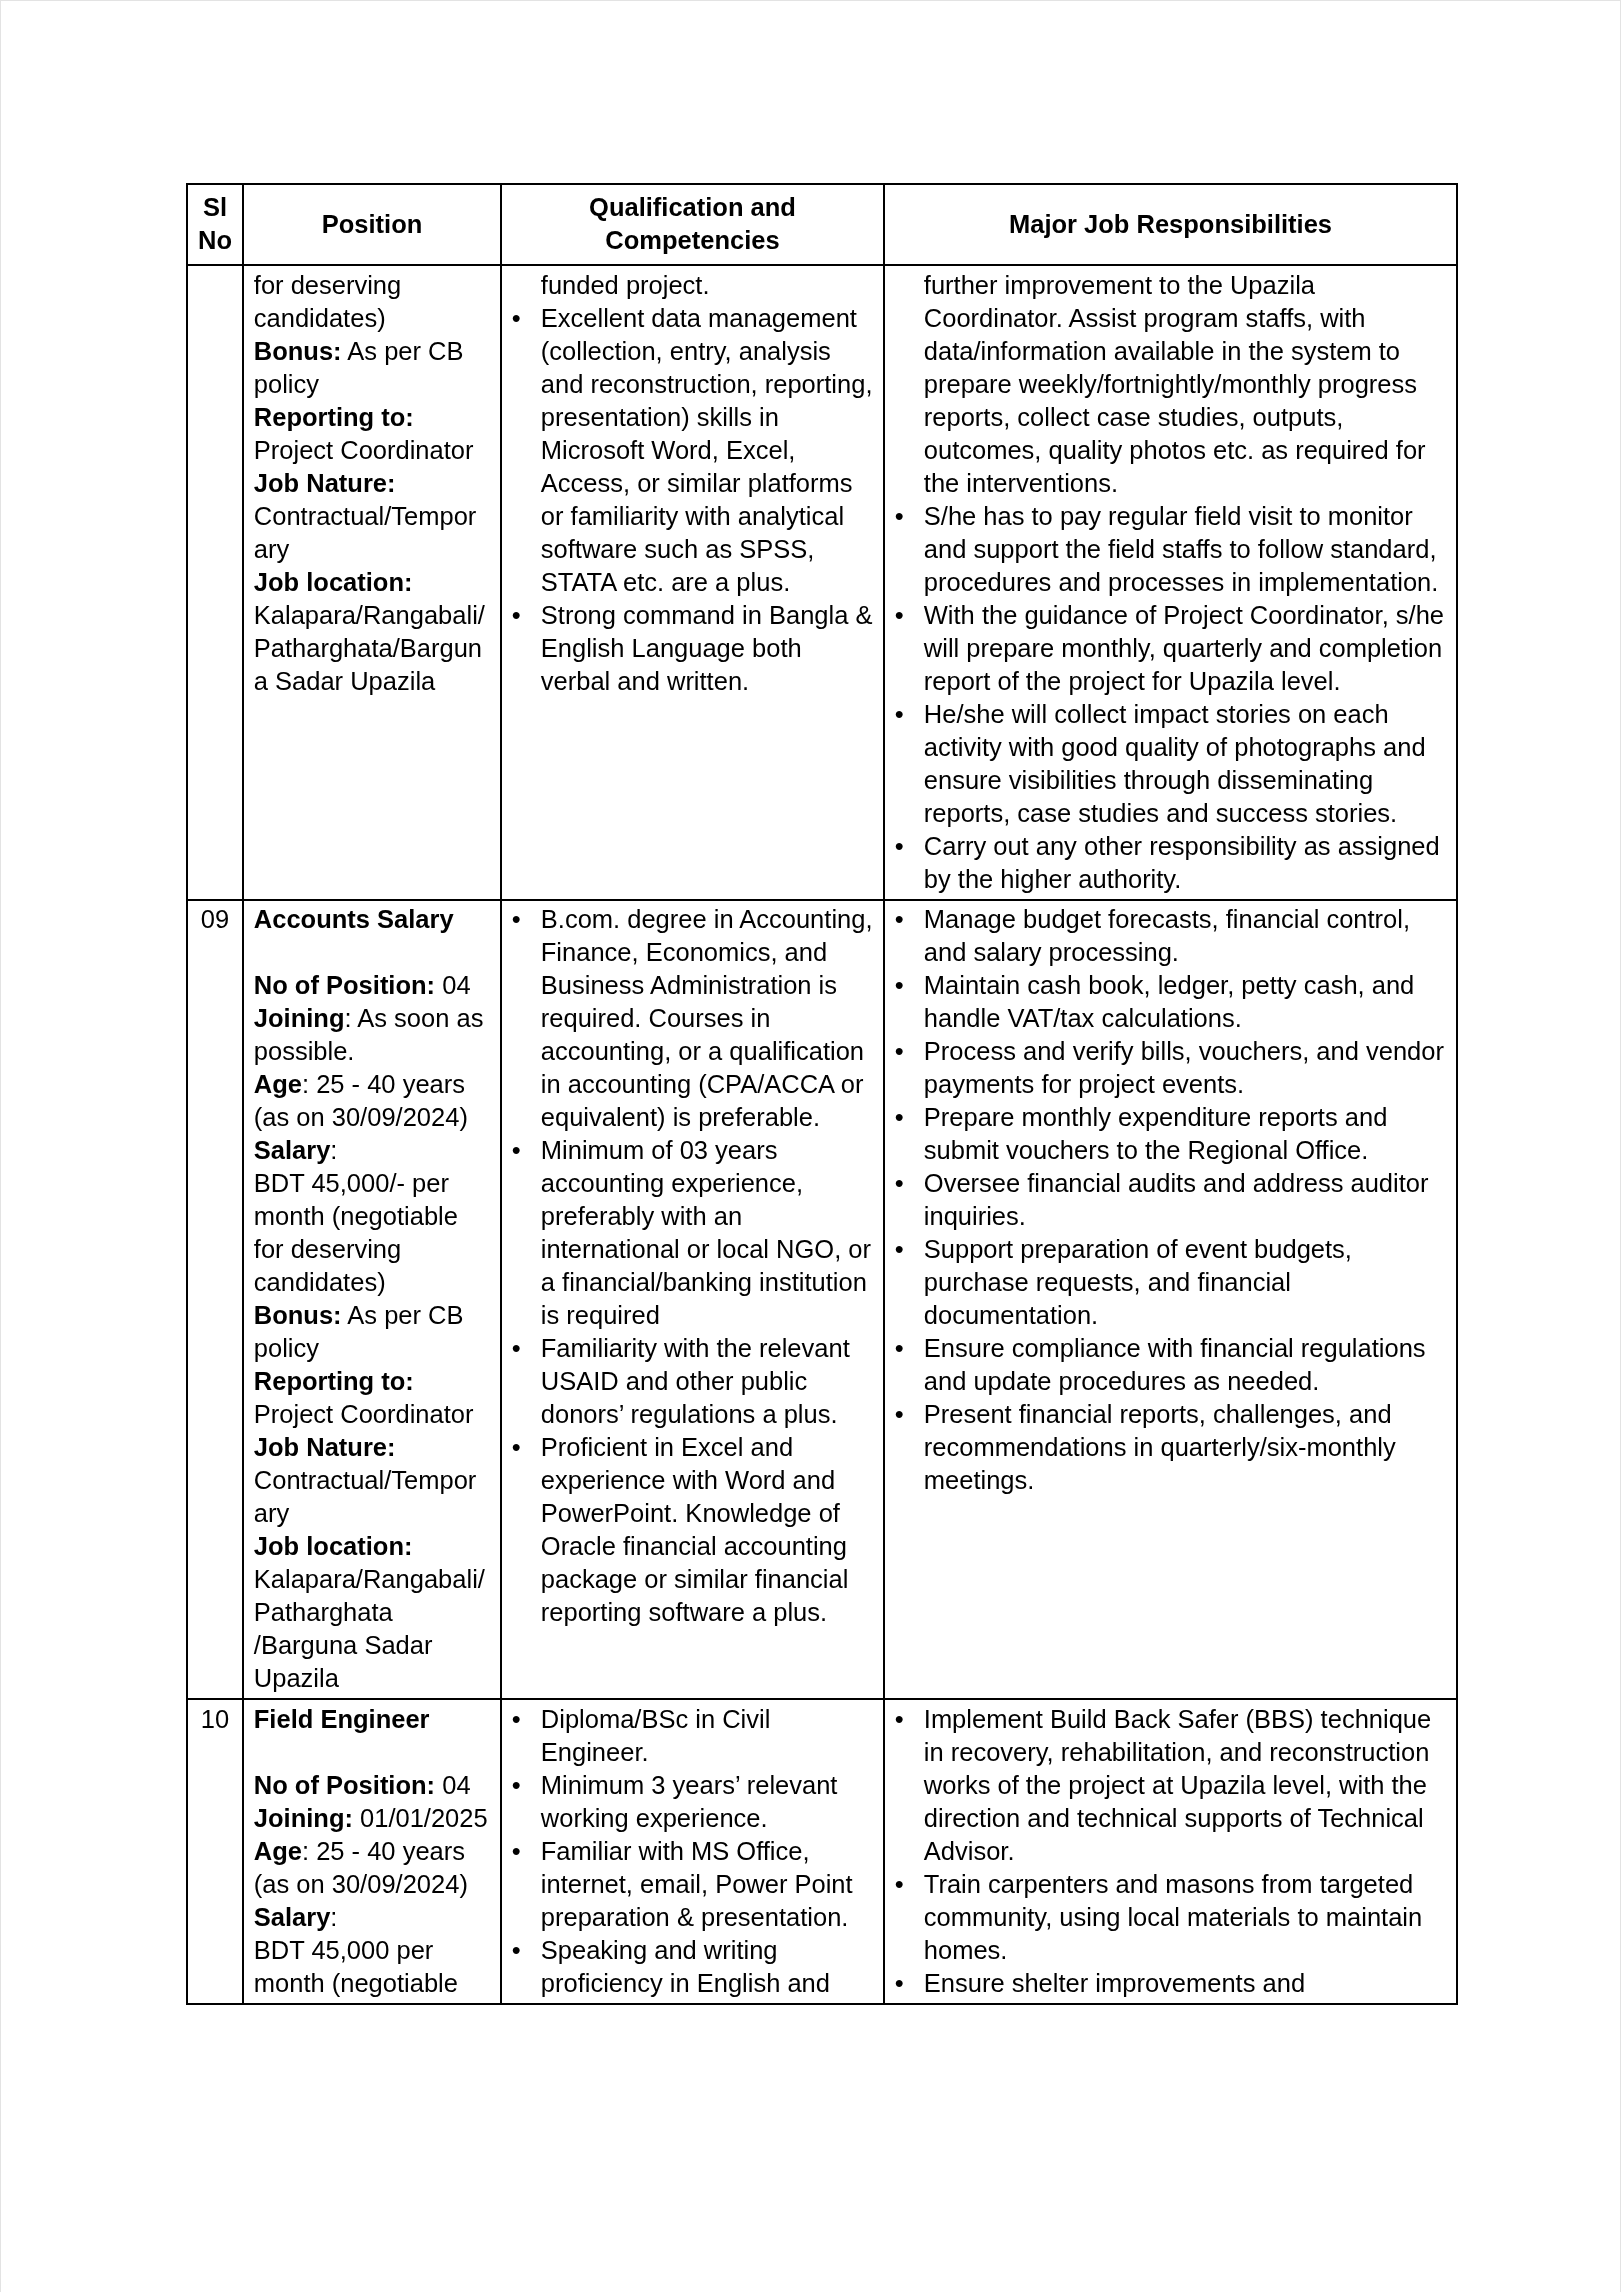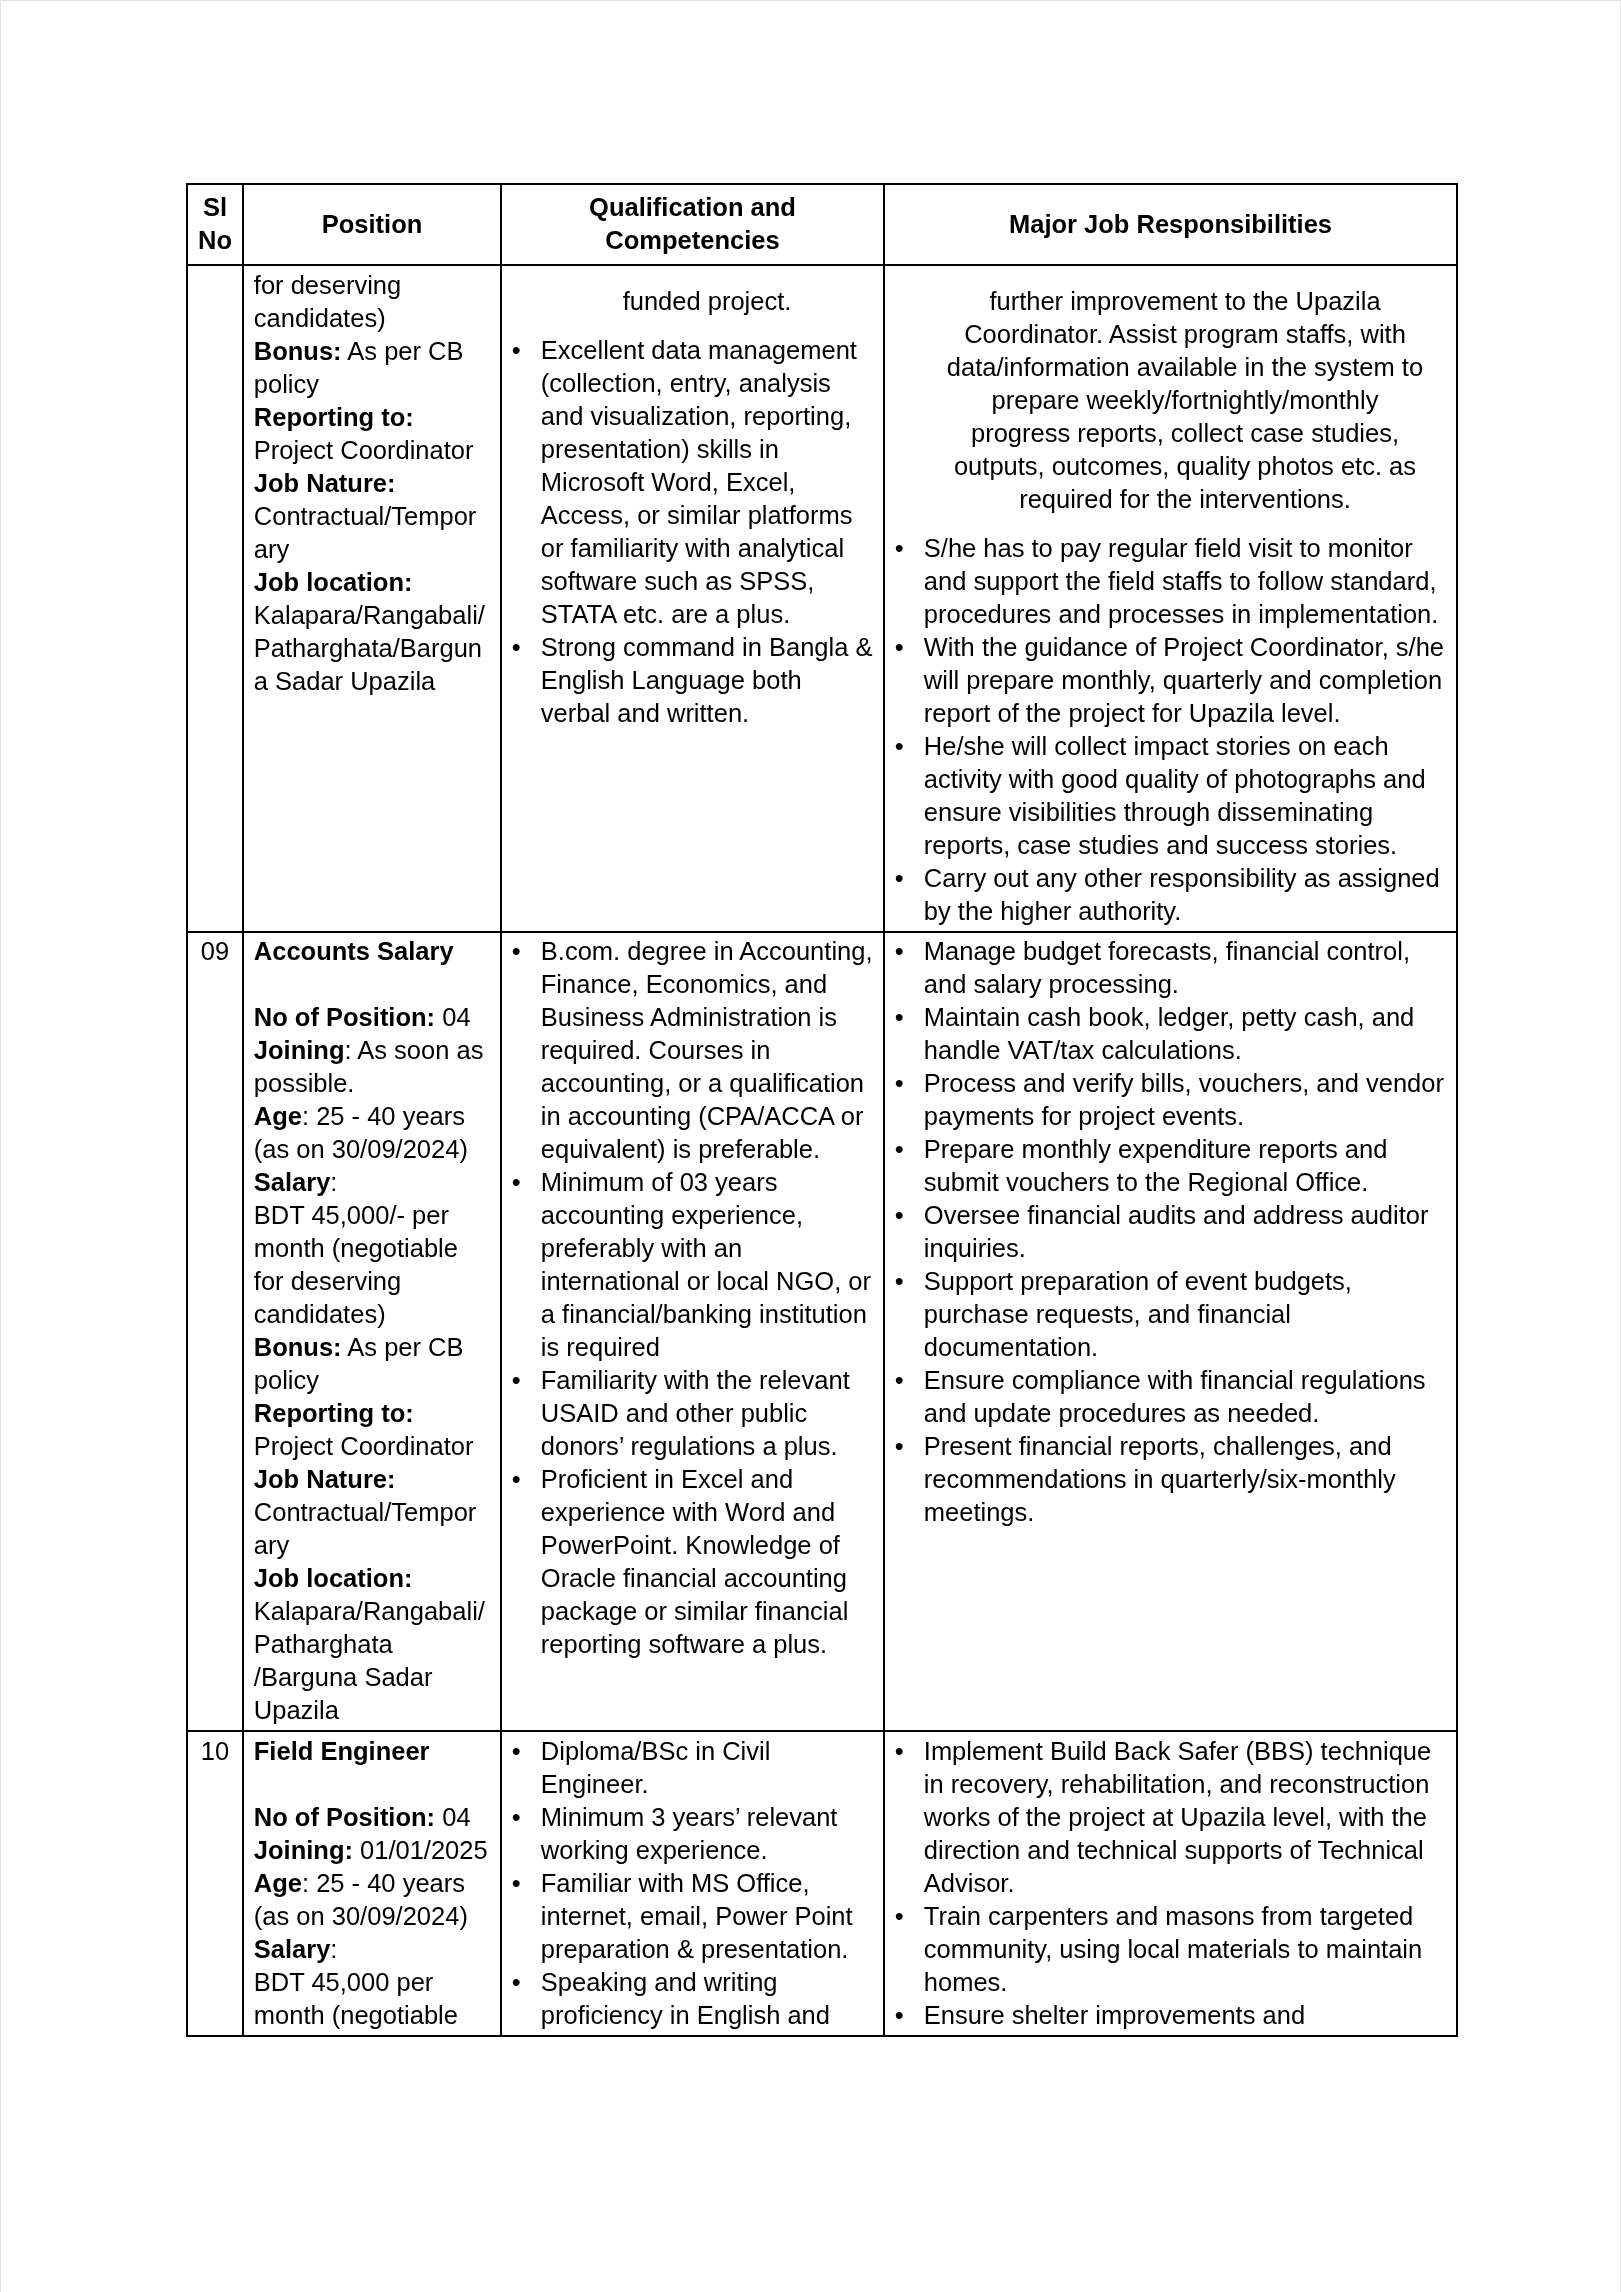--- a/index.html
+++ b/index.html
@@ -44,21 +44,21 @@
   .col-pos { width: 258px; }
   .col-qual{ width: 383px; }
   .col-resp{ width: 573px; }
   td.cell-sl {
     text-align: center;
     padding: 2.9px 3.9px;
     border-radius: 21px;
   }
   .b { font-weight: bold; }
   .p  { margin: 0; }
-  .pi { margin: 16px; padding-left: 29px; text-align: center; }
+  .pi { margin: 0; padding-left: 29px; }
   .li { display: flex; margin: 0; }
   .li .dot {
     flex: 0 0 29px;
     text-align: left;
   }
   .li .btx { flex: 1 1 auto; min-width: 0; }
   .space { height: 33px; }
   .footer {
     position: absolute;
     left: 186px;
@@ -94,21 +94,21 @@
             <div class="p"><span>for deserving candidates)</span></div>
             <div class="p"><span class="b">Bonus:</span><span> As per CB policy</span></div>
             <div class="p"><span class="b">Reporting to:</span><span> Project Coordinator</span></div>
             <div class="p"><span class="b">Job Nature:</span><span> Contractual/Temporary</span></div>
             <div class="p"><span class="b">Job location:</span><span> Kalapara/Rangabali/Patharghata/Barguna Sadar Upazila</span></div>
           </td>
           <td>
             <div class="pi"><span>funded project.</span></div>
             <div class="li">
               <span class="dot">•</span>
-              <span class="btx"><span>Excellent data management (collection, entry, analysis and visualization, reporting, presentation) skills in Microsoft Word, Excel, Access, or similar platforms or familiarity with analytical software such as SPSS, STATA etc. are a plus.</span></span>
+              <span class="btx"><span>Excellent data management (collection, entry, analysis and reconstruction, reporting, presentation) skills in Microsoft Word, Excel, Access, or similar platforms or familiarity with analytical software such as SPSS, STATA etc. are a plus.</span></span>
             </div>
             <div class="li">
               <span class="dot">•</span>
               <span class="btx"><span>Strong command in Bangla &amp; English Language both verbal and written.</span></span>
             </div>
           </td>
           <td>
             <div class="pi"><span>further improvement to the Upazila Coordinator. Assist program staffs, with data/information available in the system to prepare weekly/fortnightly/monthly progress reports, collect case studies, outputs, outcomes, quality photos etc. as required for the interventions.</span></div>
             <div class="li">
               <span class="dot">•</span>

